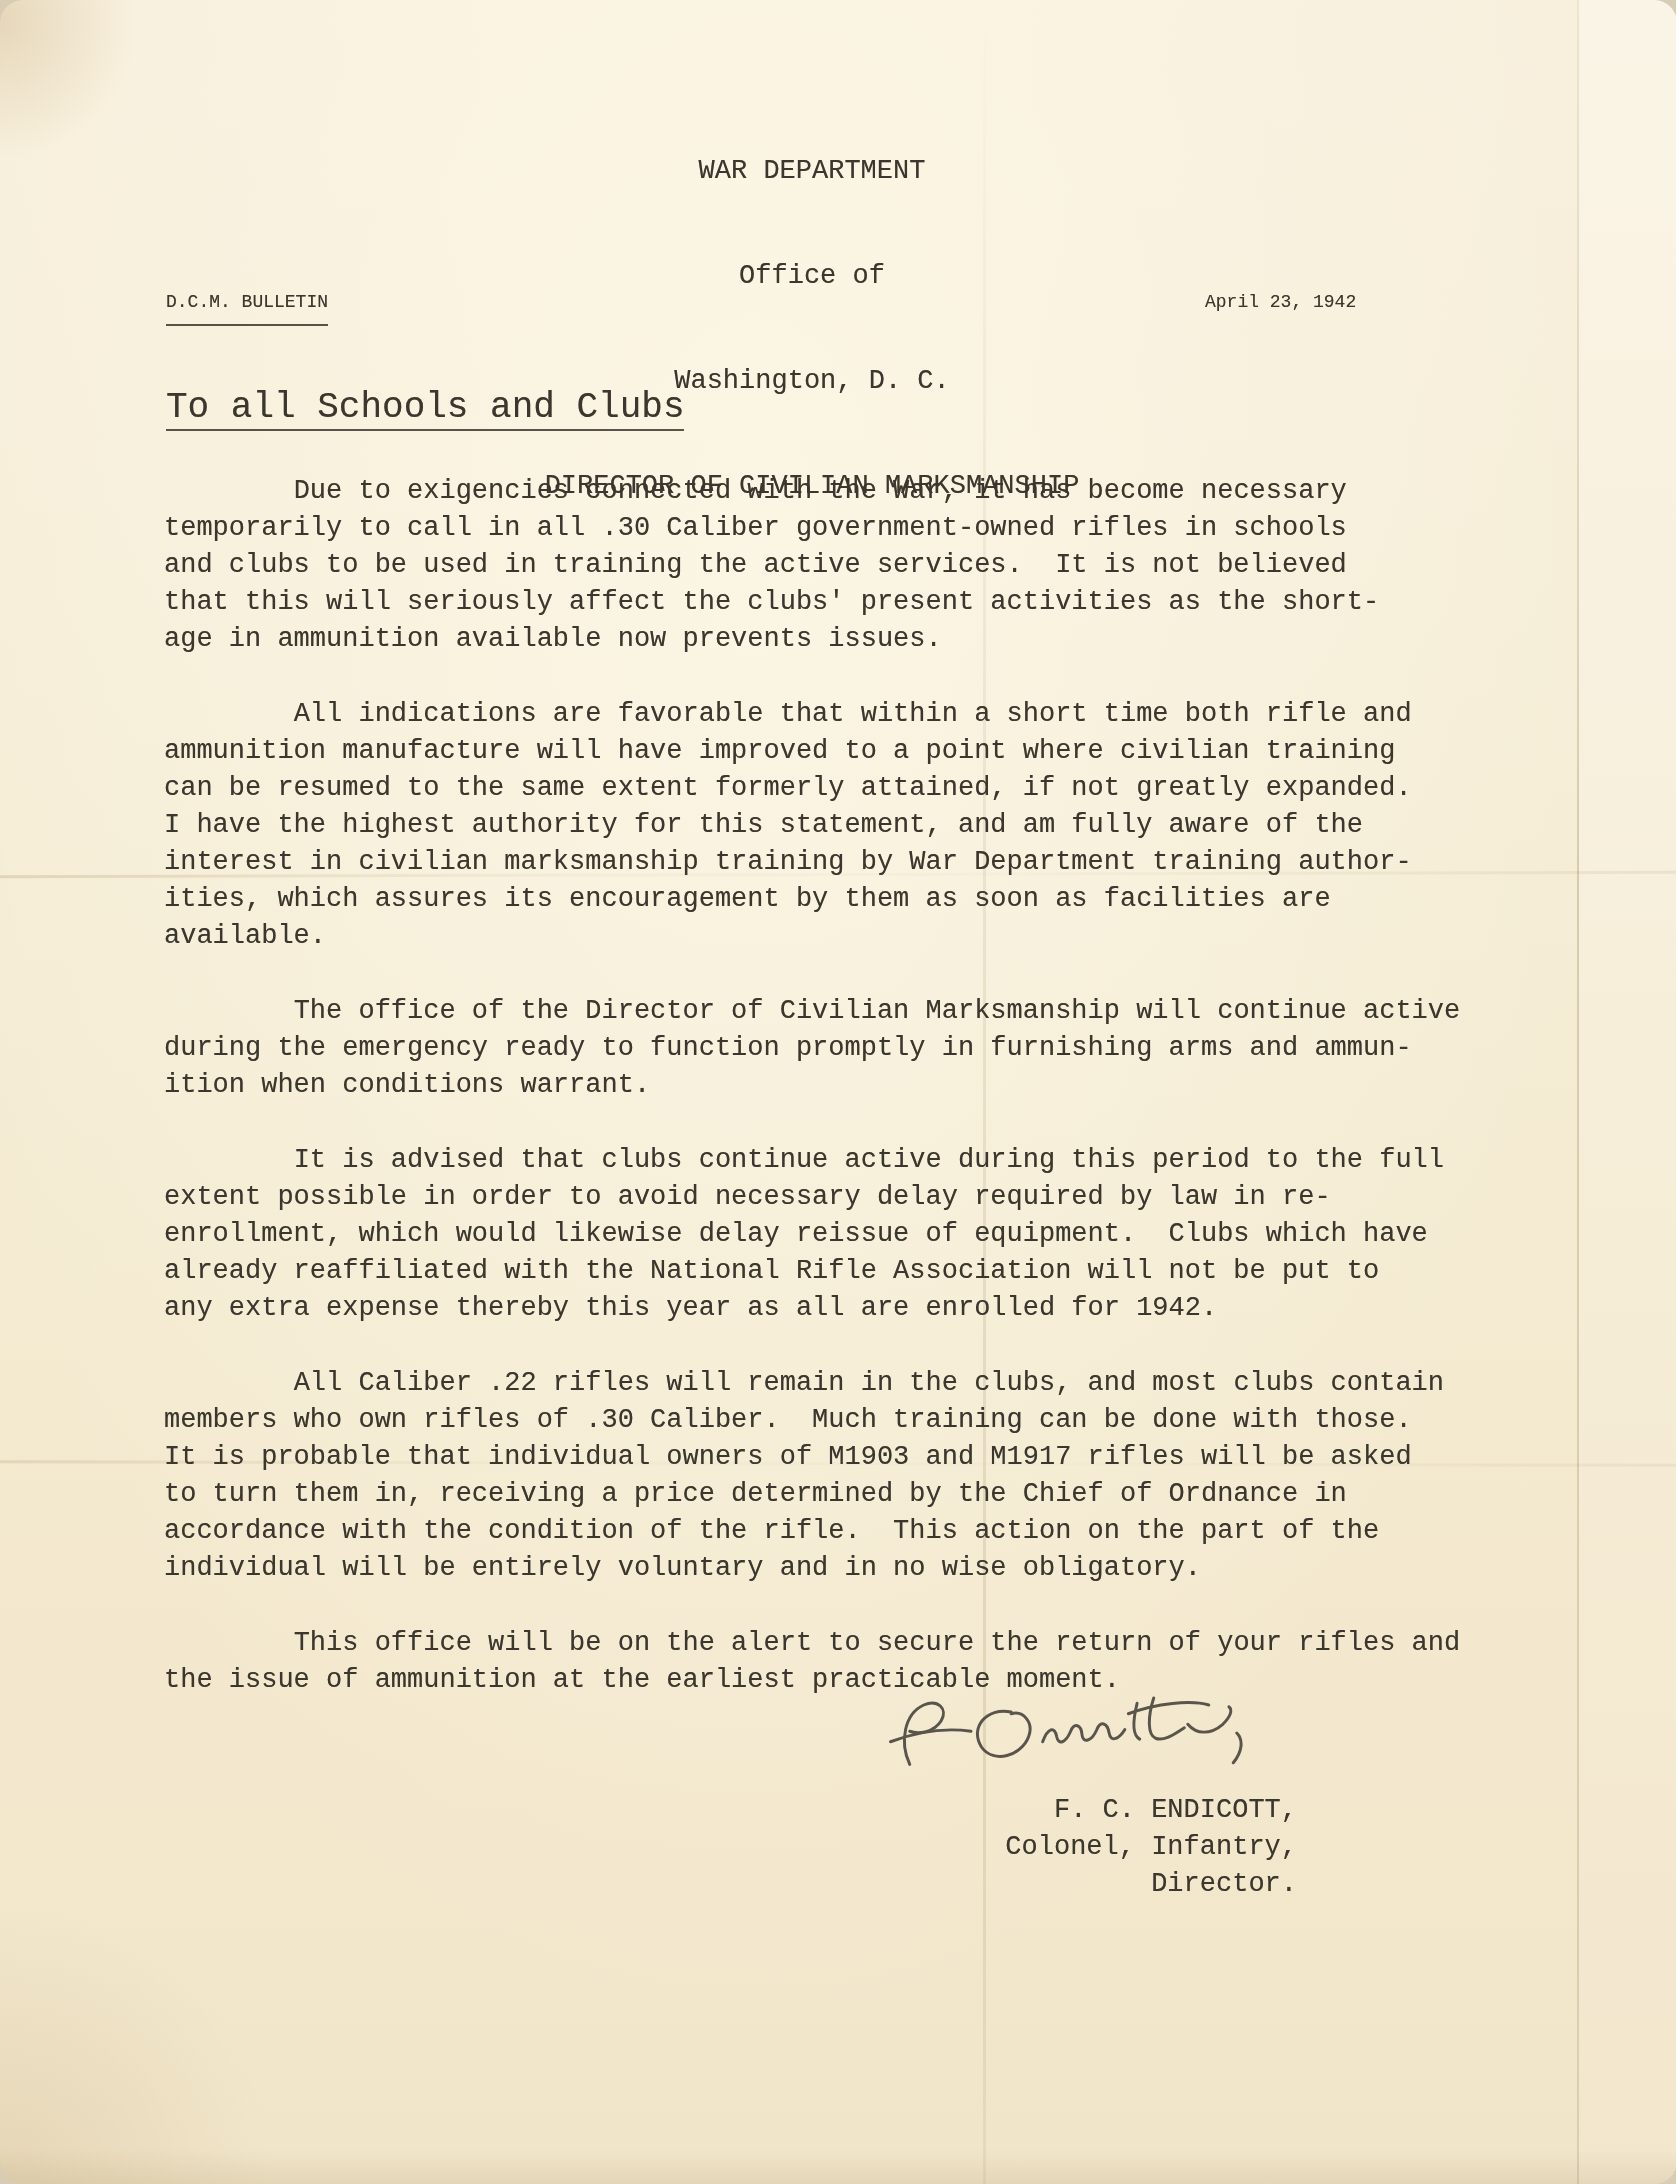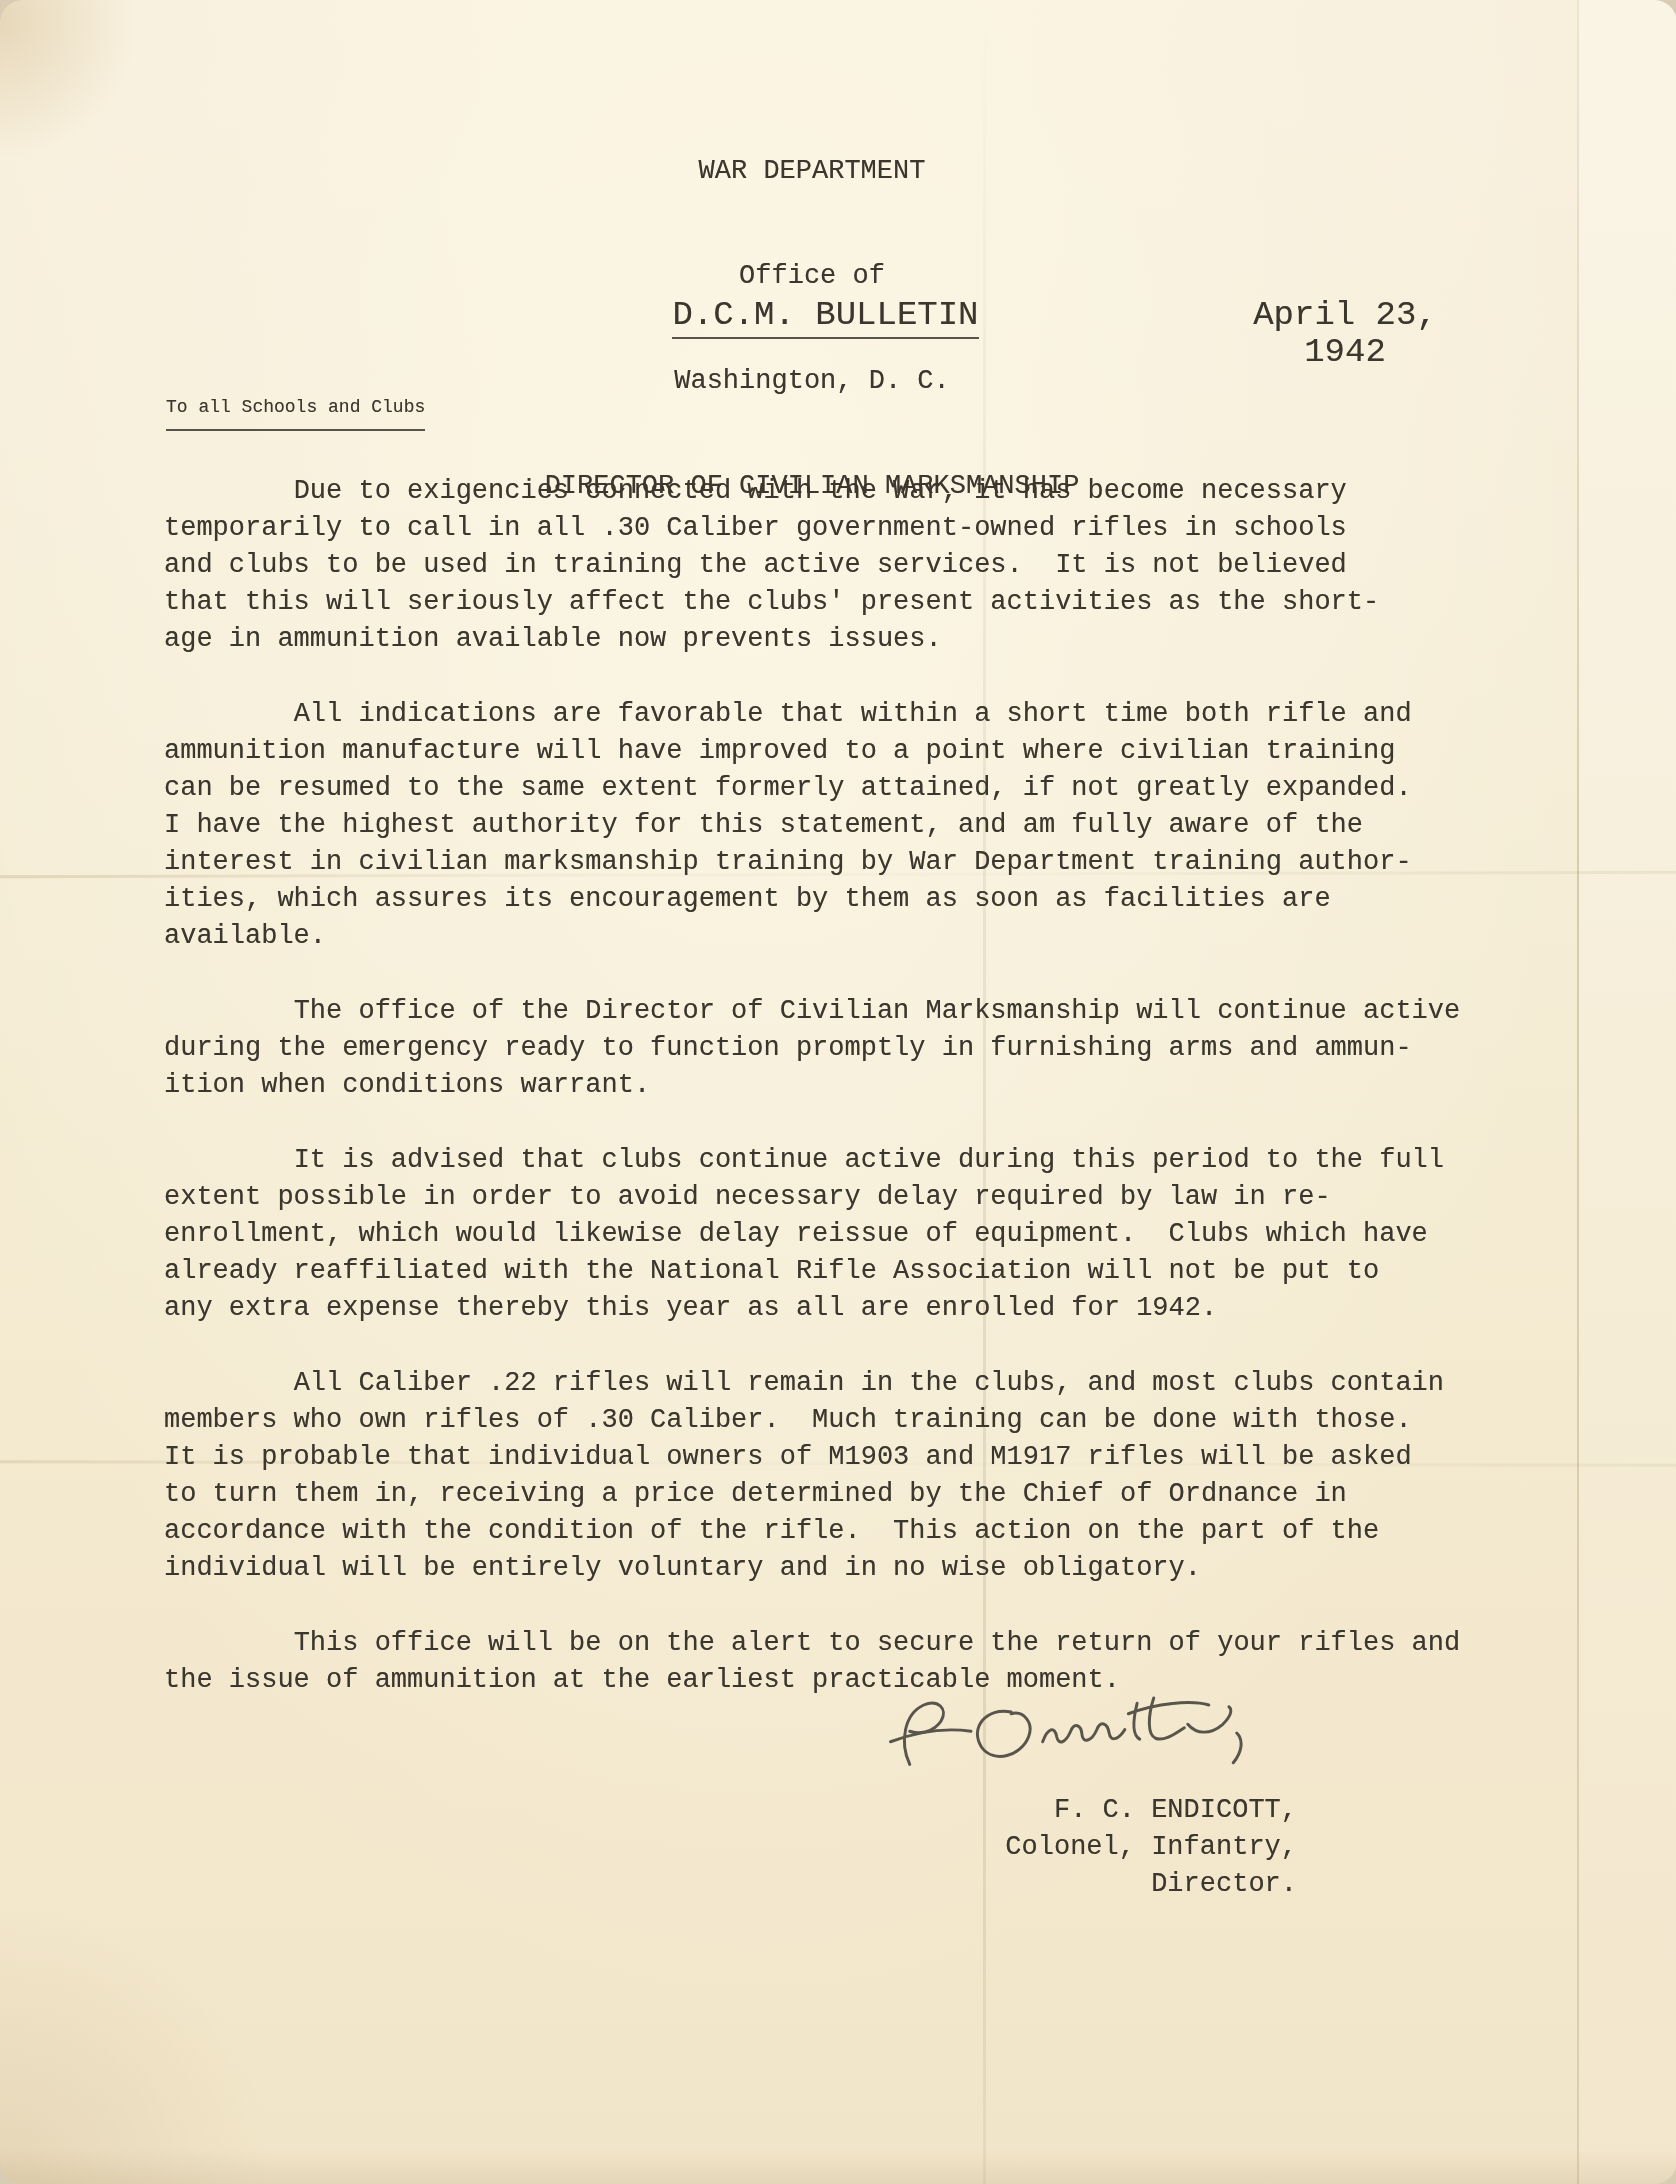--- a/index.html
+++ b/index.html
@@ -76,39 +76,38 @@
     position: absolute;
     top: 84px; left: 157px;
     width: 1310px;
     text-align: center;
     font-size: 27px;
     line-height: 35px;
     white-space: pre;
   }
   .bulletin-row {
     position: absolute;
-    top: 297px; left: 166px;
+    top: 284px; left: 166px;
     width: 1319px;
-    font-size: 34px;
-    line-height: 37px;
-    text-align: center;
+    font-size: 18px;
+    line-height: 37px;
   }
   .underlined {
     display: inline-block;
     border-bottom: 2.6px solid rgba(59,55,46,0.85);
     padding-bottom: 2.6px;
   }
   .bulletin-date {
     position: absolute;
     left: 1039px; top: 0;
   }
   .salutation {
     position: absolute;
     top: 389px; left: 166px;
-    font-size: 18px;
+    font-size: 36px;
     line-height: 37px;
   }
   .letter-body {
     position: absolute;
     top: 473px; left: 164px;
     width: 1328px;
     font-size: 27px;
     line-height: 37px;
   }
   .letter-body p {

